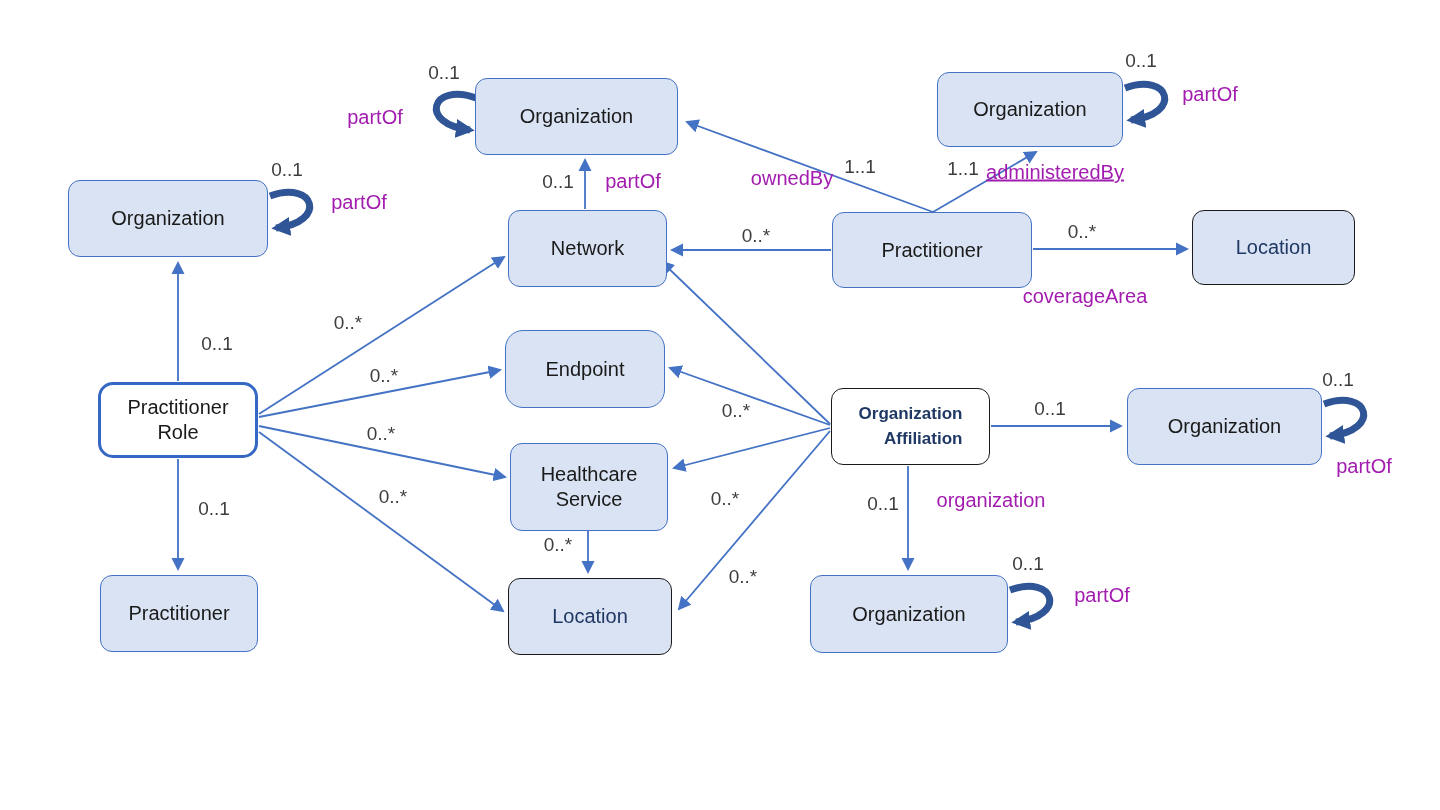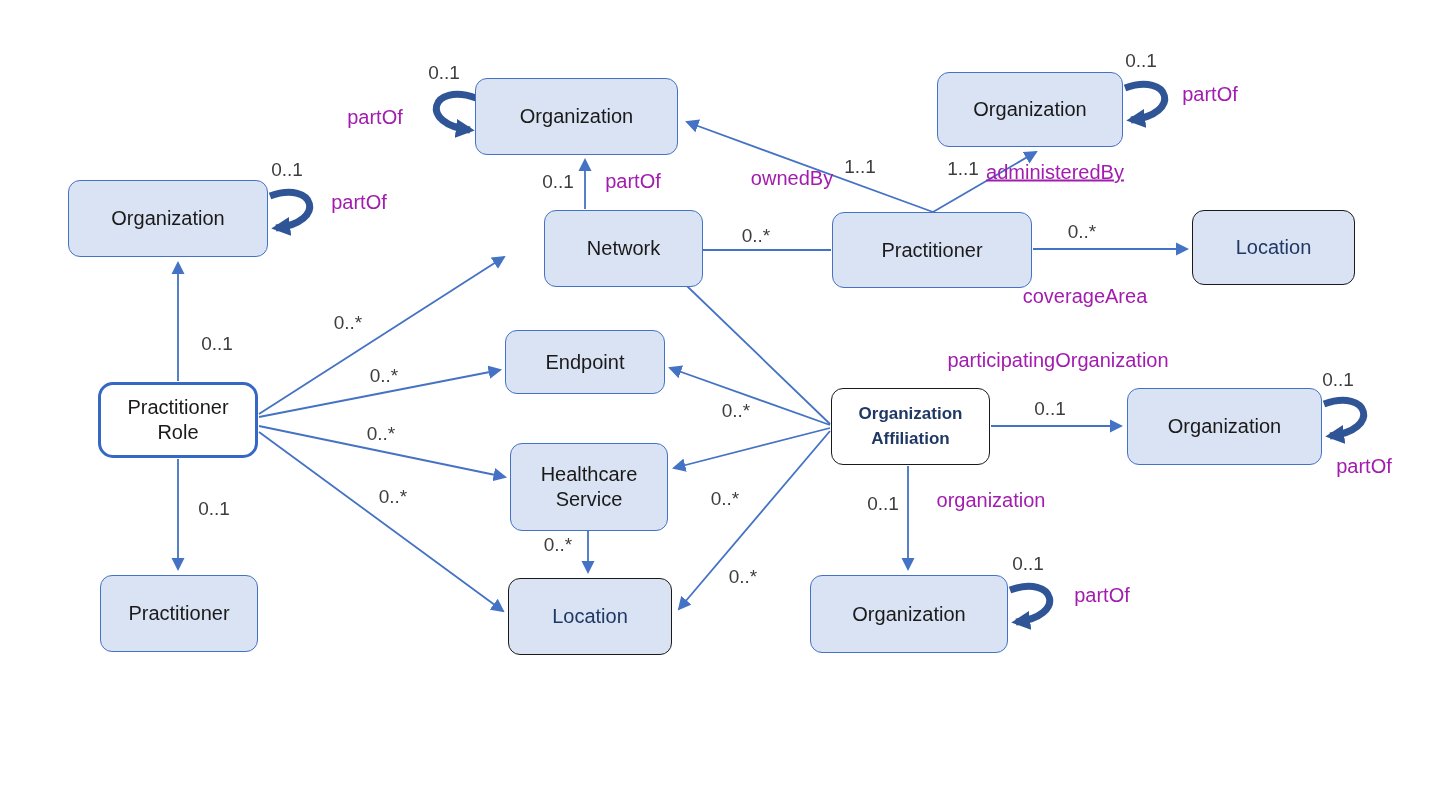--- a/index.html
+++ b/index.html
@@ -7,21 +7,21 @@
     position:relative;width:1440px;height:810px;background:#ffffff;overflow:hidden;
     font-family:"Liberation Sans","DejaVu Sans",sans-serif;
   }
   svg.layer{position:absolute;left:0;top:0;width:1440px;height:810px;}
   .node{
     position:absolute;display:flex;align-items:center;justify-content:center;
     box-sizing:border-box;border-radius:12px;text-align:center;
     background:#dae3f3;border:1.6px solid #4472c4;color:#1a1a1a;
     font-size:20px;line-height:1.25;white-space:pre-line;
   }
-  .node.dark-border{border:1.4px solid #1a1a1a;}
+  .node.dark-border{border:1.4px solid #1a1a1a;text-align:right;}
   .node.navy-text{color:#1f3864;}
   .node.white-fill{background:#ffffff;}
   .node.thick{border:3.6px solid #3568c5;border-radius:15px;}
   .node.bold-small{font-weight:bold;font-size:17px;line-height:1.45;}
   .elabel{
     position:absolute;transform:translate(-50%,-50%);
     font-size:20px;color:#a21caf;white-space:nowrap;
   }
   .mult{font-size:19px;color:#3d3d3d;}
 </style>
@@ -68,25 +68,25 @@
     <path d="M 1125 88 C 1170 72, 1183 114, 1131 120" fill="none" stroke="#2f5597" stroke-width="7" marker-end="url(#loopArw)"></path>
     <path d="M 1324 404 C 1369 388, 1382 430, 1330 436" fill="none" stroke="#2f5597" stroke-width="7" marker-end="url(#loopArw)"></path>
     <path d="M 1010 590 C 1055 574, 1068 616, 1016 622" fill="none" stroke="#2f5597" stroke-width="7" marker-end="url(#loopArw)"></path>
   </svg>
 
   <div class="node" style="left:68px;top:180px;width:200px;height:77px;">Organization</div>
   <div class="node white-fill thick" style="left:98px;top:382px;width:160px;height:76px;">Practitioner
 Role</div>
   <div class="node" style="left:100px;top:575px;width:158px;height:77px;">Practitioner</div>
   <div class="node" style="left:475px;top:78px;width:203px;height:77px;">Organization</div>
-  <div class="node" style="left:508px;top:210px;width:159px;height:77px;margin-left:36px;">Network</div>
+  <div class="node" style="left:508px;top:210px;width:159px;height:77px;">Network</div>
   <div class="node" style="left:832px;top:212px;width:200px;height:76px;">Practitioner</div>
   <div class="node" style="left:937px;top:72px;width:186px;height:75px;">Organization</div>
   <div class="node dark-border navy-text" style="left:1192px;top:210px;width:163px;height:75px;">Location</div>
-  <div class="node" style="left:505px;top:330px;width:160px;height:64px;">Endpoint</div>
+  <div class="node" style="left:505px;top:330px;width:160px;height:78px;border-radius:18px;">Endpoint</div>
   <div class="node" style="left:510px;top:443px;width:158px;height:88px;">Healthcare
 Service</div>
   <div class="node dark-border navy-text" style="left:508px;top:578px;width:164px;height:77px;">Location</div>
   <div class="node white-fill dark-border navy-text bold-small" style="left:831px;top:388px;width:159px;height:77px;">Organization
 Affiliation</div>
   <div class="node" style="left:1127px;top:388px;width:195px;height:77px;">Organization</div>
   <div class="node" style="left:810px;top:575px;width:198px;height:78px;">Organization</div>
 
   <span class="elabel mult" style="left:217px;top:344px;">0..1</span>
   <span class="elabel mult" style="left:214px;top:509px;">0..1</span>
@@ -103,21 +103,20 @@
   <span class="elabel mult" style="left:725px;top:499px;">0..*</span>
   <span class="elabel mult" style="left:743px;top:577px;">0..*</span>
   <span class="elabel mult" style="left:1050px;top:409px;">0..1</span>
   <span class="elabel mult" style="left:883px;top:504px;">0..1</span>
   <span class="elabel mult" style="left:558px;top:545px;">0..*</span>
 
   <span class="elabel" style="left:633px;top:181px;">partOf</span>
   <span class="elabel" style="left:792px;top:178px;">ownedBy</span>
   <span class="elabel" style="left:1055px;top:172px;text-decoration:underline;">administeredBy</span>
   <span class="elabel" style="left:1085px;top:296px;">coverageArea</span>
-  <span class="elabel" style="left:1058px;top:360px;">participatingOrganization</span>
   <span class="elabel" style="left:991px;top:500px;">organization</span>
 
   <span class="elabel mult" style="left:287px;top:170px;">0..1</span>
   <span class="elabel" style="left:359px;top:202px;">partOf</span>
   <span class="elabel mult" style="left:444px;top:73px;">0..1</span>
   <span class="elabel" style="left:375px;top:117px;">partOf</span>
   <span class="elabel mult" style="left:1141px;top:61px;">0..1</span>
   <span class="elabel" style="left:1210px;top:94px;">partOf</span>
   <span class="elabel mult" style="left:1338px;top:380px;">0..1</span>
   <span class="elabel" style="left:1364px;top:466px;">partOf</span>

